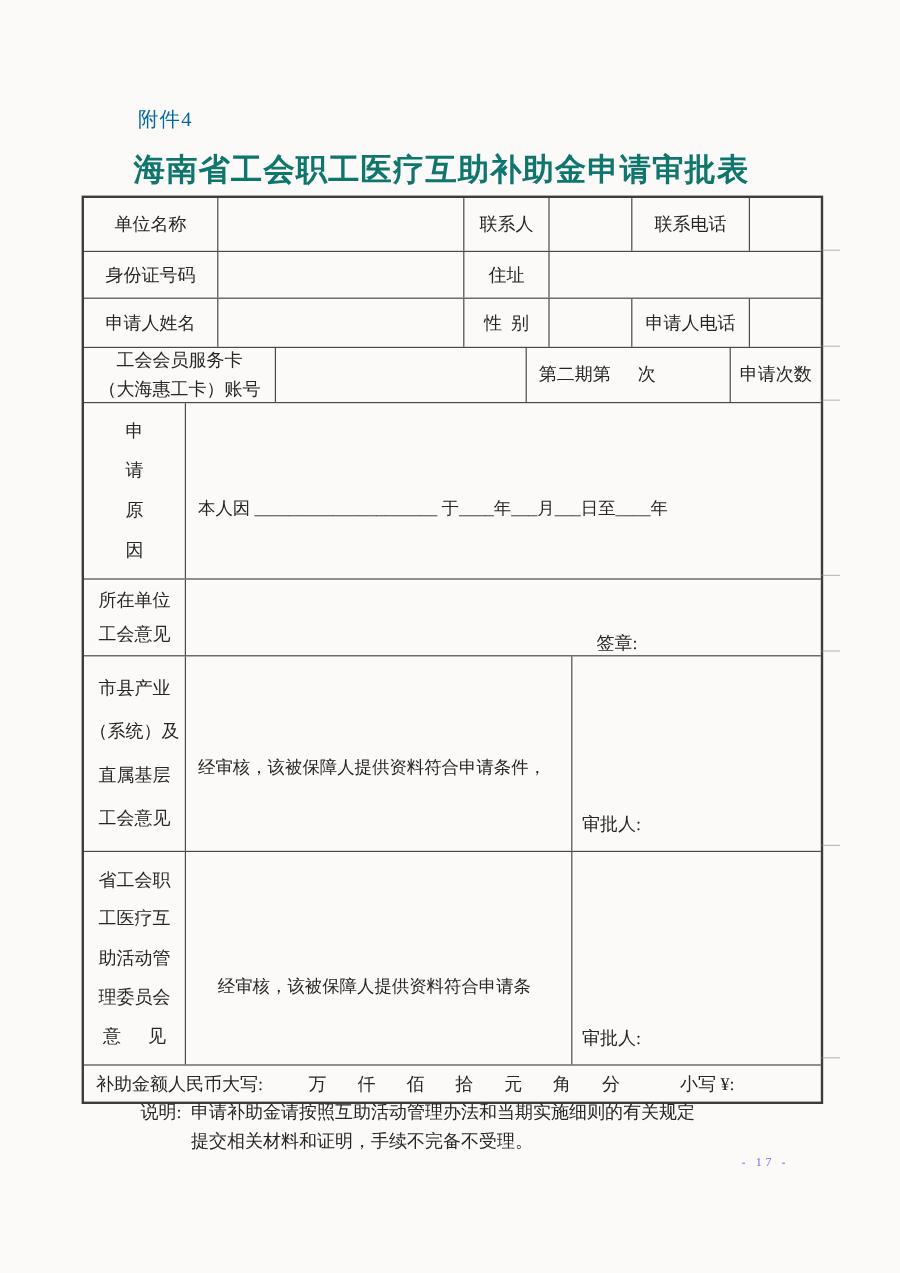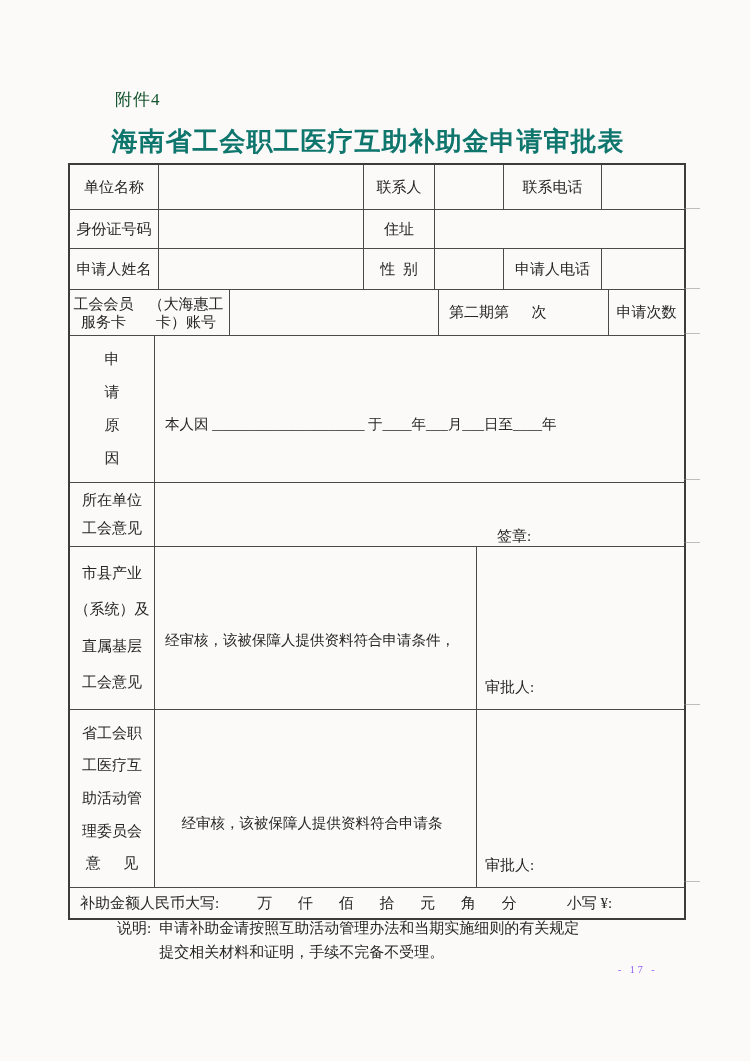--- a/index.html
+++ b/index.html
@@ -10,21 +10,21 @@
     color:#262626;
     position:relative;
     overflow:hidden;
   }
   .page{
     position:absolute;left:0;top:0;width:750px;height:1061px;
     background:#fbfaf8;
   }
   .attachment{
     position:absolute;left:115px;top:88px;
-    font-size:17px;letter-spacing:1px;color:#14532d;
+    font-size:17px;letter-spacing:1px;color:#0369a1;
   }
   .title{
     position:absolute;left:0;top:124px;width:736px;
     text-align:center;
     font-family:"Liberation Sans","DejaVu Sans",sans-serif;
     font-weight:bold;font-size:26px;letter-spacing:1px;color:#0f766e;
     margin:0;
   }
   .form{
     position:absolute;left:68px;top:163px;width:614px;
@@ -38,25 +38,25 @@
     border-right:1px solid #4c4a47;
     box-sizing:border-box;
     font-size:15px;
     white-space:pre-wrap;
     overflow:hidden;
   }
   .cell:last-child{border-right:none;}
   .lab{display:flex;align-items:center;justify-content:center;text-align:center;}
   .r1{height:44px}.r2{height:40px}.r3{height:38px}.r4{height:45px}
   .r5{height:146px}.r6{height:63px}.r7{height:162px}.r8{height:177px}.r9{height:30px}
-  .cw-a{width:89px}.cw-b{width:205px}.cw-c{width:71px}.cw-d{width:69px}
+  .cw-a{width:112px}.cw-b{width:205px}.cw-c{width:71px}.cw-d{width:69px}
   .cw-e{width:98px}.cw-f{flex:1}
   .cw-g{width:160px}.cw-h{width:209px}.cw-i{width:75px}
   .cw-j{width:85px}.cw-k{width:322px}
-  .two-line{display:flex;flex-direction:row;align-items:center;justify-content:center;gap:6px;line-height:18px;}
+  .two-line{display:flex;flex-direction:column;align-items:center;justify-content:center;gap:6px;line-height:18px;}
   .vstack{display:flex;flex-direction:column;align-items:center;justify-content:space-evenly;text-align:center;}
   .apply-count-val{display:flex;align-items:center;padding-left:10px;}
   .reason-content{padding:6px 10px 0 10px;line-height:33px;font-size:14.5px;}
   .uu-content{padding-top:10px;font-size:15px;}
   .uu-line1{padding-left:342px;}
   .body-cell{padding:6px 4px 0 10px;line-height:35px;font-size:14.5px;}
   .approver-cell{padding-left:8px;font-size:15px;}
   .approver-cell .ap{display:block;}
   .c7-ap{padding-top:97px;}
   .c8-ap{padding-top:112px;}

